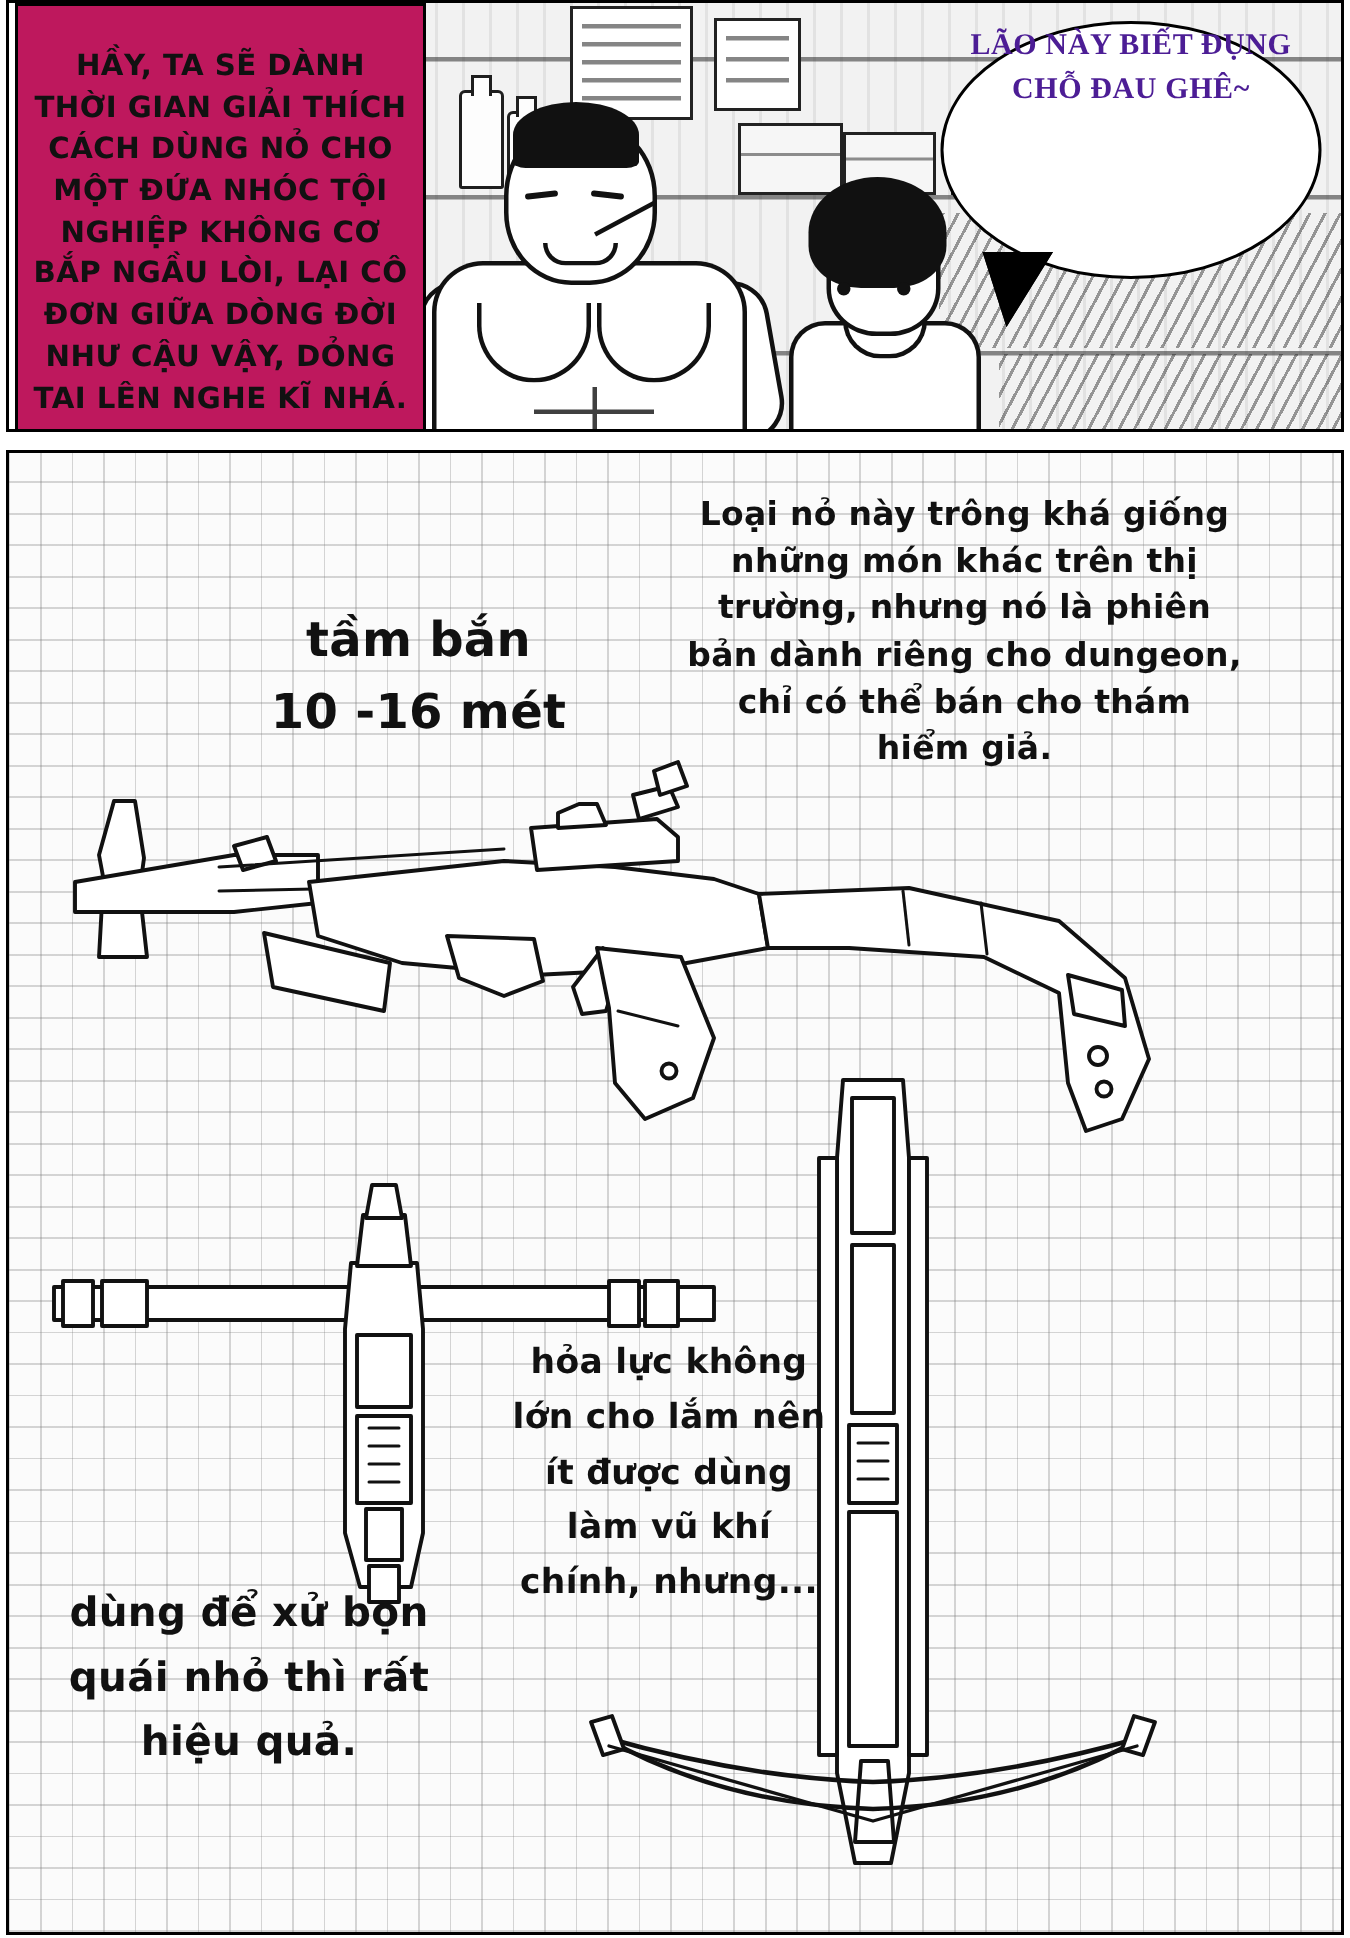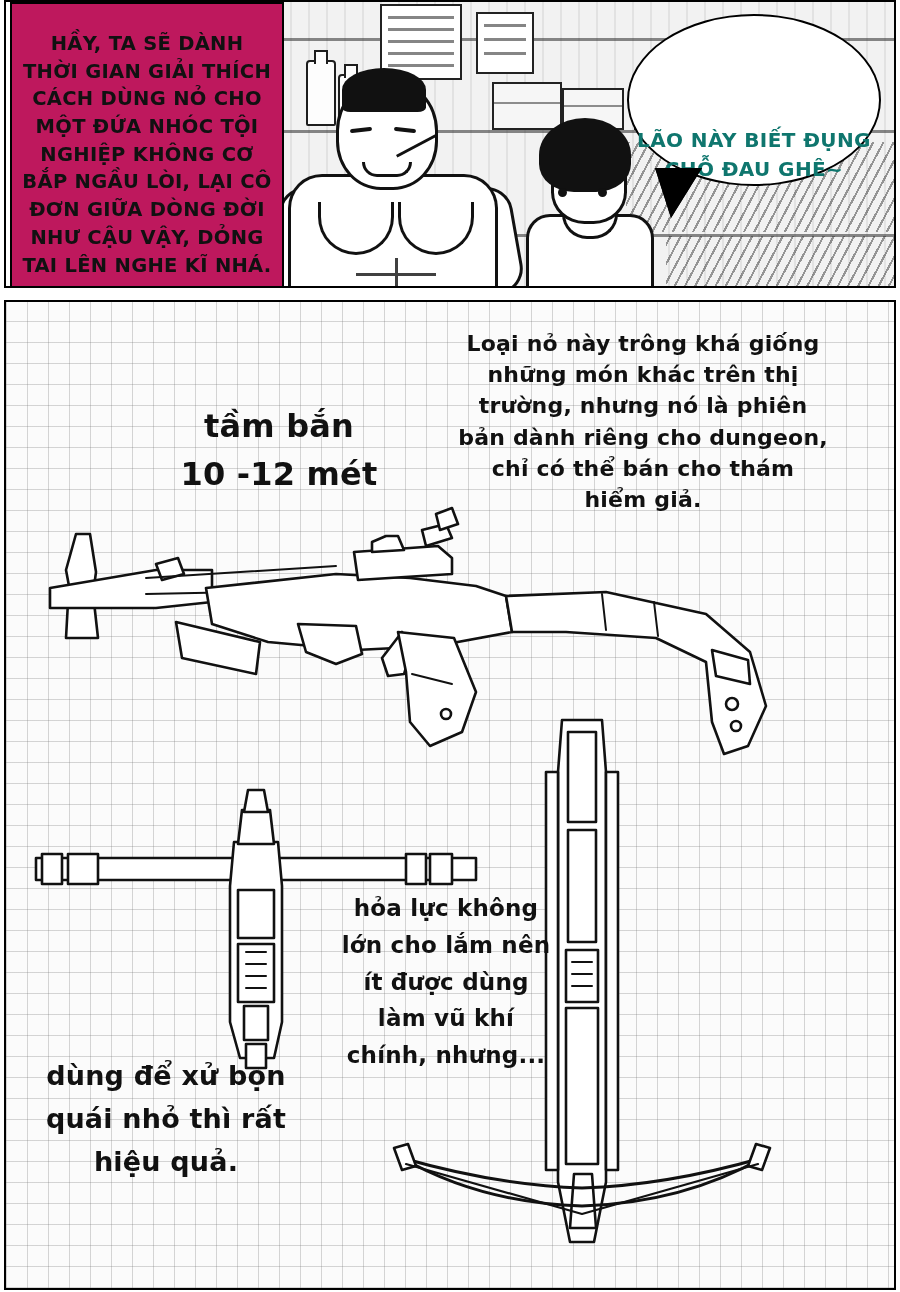--- a/index.html
+++ b/index.html
@@ -295,26 +295,27 @@
     color: #111;
     padding-top: 26px;
   }
 
   .bubble-oval {
     position: absolute;
     background: #fff;
     border: 2px solid #000;
     border-radius: 50% / 50%;
     display: flex;
-    align-items: flex-end;
+    align-items: flex-start;
     justify-content: center;
     text-align: center;
     line-height: 1.45;
     font-weight: 700;
-    color: #0f766e;
+    color: #4c1d95;
+    font-family: Liberation Serif, serif;
   }
   .bubble-oval-1 {
     left: 621px;
     top: 12px;
     width: 250px;
     height: 168px;
     font-size: 20px;
     letter-spacing: .4px;
   }
   .bubble-tail-1 {
@@ -564,21 +565,21 @@
           <path d="M388 846 L402 842 L410 864 L396 868 Z"></path>
           <path d="M750 842 L764 846 L756 868 L742 864 Z"></path>
 
           <path d="M400 862 L576 912 L752 862" fill="none" stroke-width="2.2"></path>
         </g>
       </g>
     </svg>
 
     <div class="note note-range">
       <div>tầm bắn</div>
-      <div>10 -12 mét</div>
+      <div>10 -16 mét</div>
     </div>
 
     <div class="note note-desc">Loại nỏ này trông khá giống những món khác trên thị trường, nhưng nó là phiên bản dành riêng cho dungeon, chỉ có thể bán cho thám hiểm giả.</div>
 
     <div class="note note-power">hỏa lực không lớn cho lắm nên ít được dùng làm vũ khí chính, nhưng...</div>
 
     <div class="note note-small">dùng để xử bọn quái nhỏ thì rất hiệu quả.</div>
   </div>
 
 </div>

